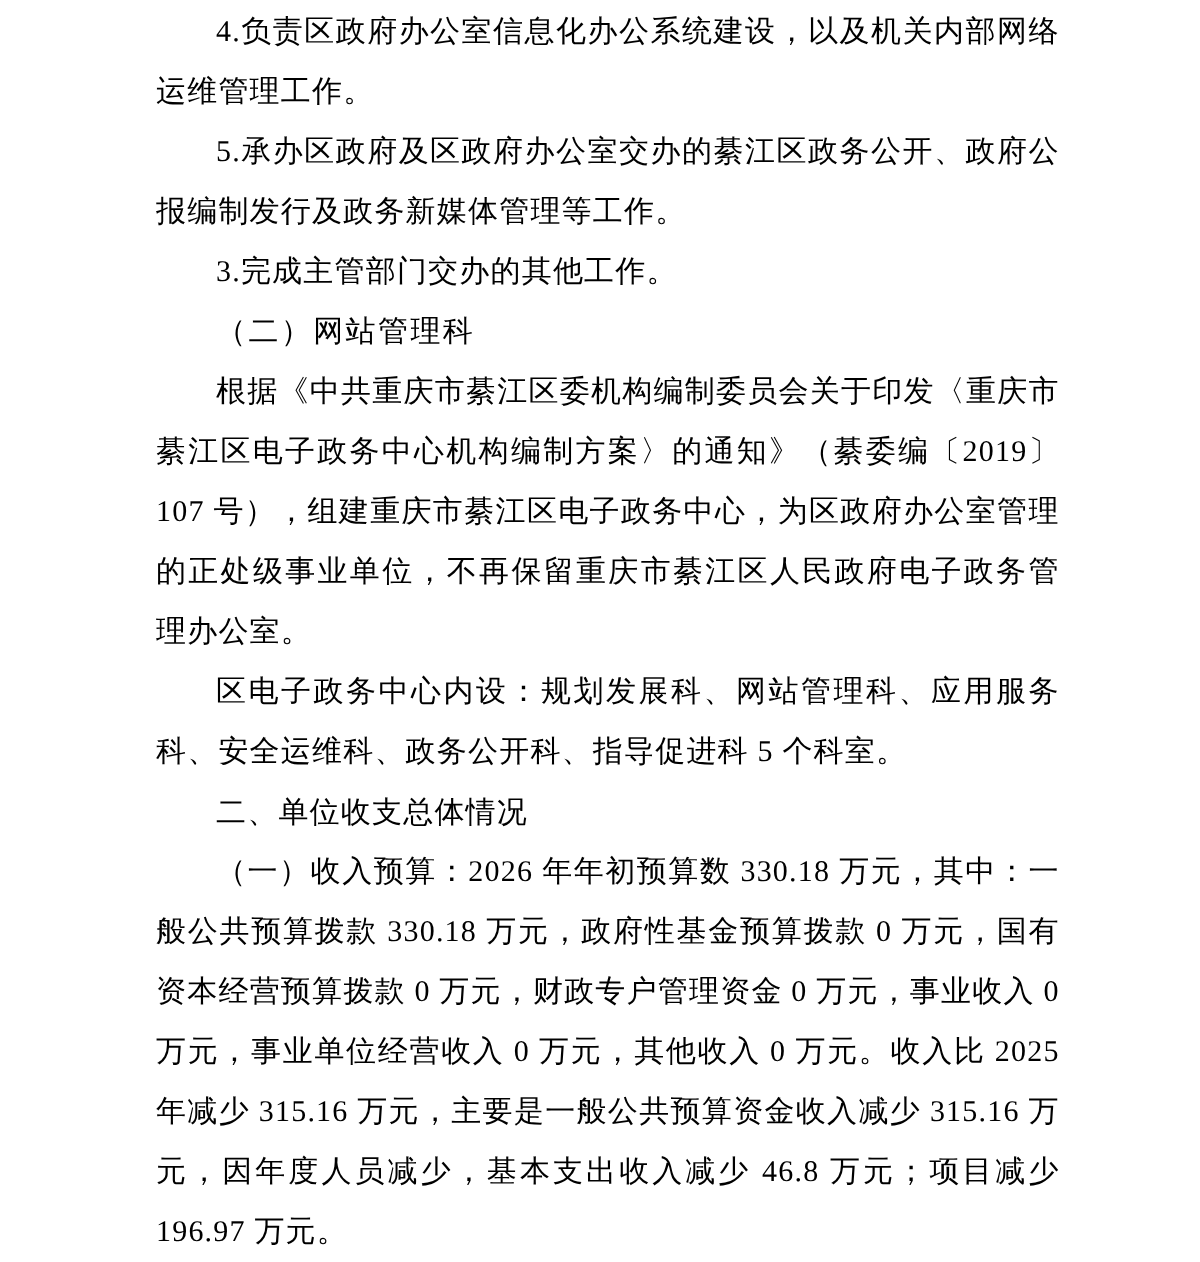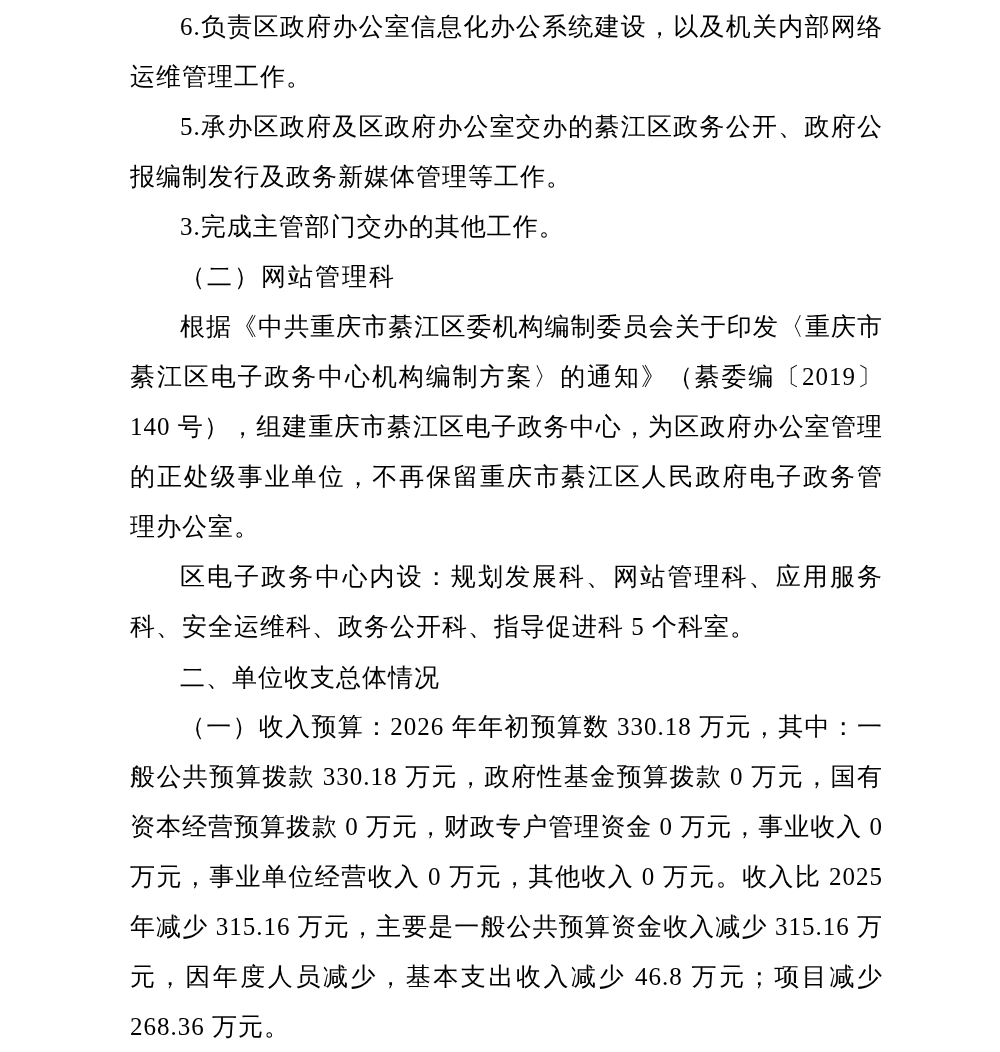--- a/index.html
+++ b/index.html
@@ -44,22 +44,22 @@
     font-family: "Liberation Sans", "DejaVu Sans", sans-serif;
     font-weight: normal;
     letter-spacing: 1px;
   }
 </style>
 </head>
 <body>
 
 <div class="page">
   <div class="doc-body">
-    <p>6.负责区政府办公室信息化办公系统建设，以及机关内部网络运维管理工作。</p>
+    <p>4.负责区政府办公室信息化办公系统建设，以及机关内部网络运维管理工作。</p>
     <p>5.承办区政府及区政府办公室交办的綦江区政务公开、政府公报编制发行及政务新媒体管理等工作。</p>
     <p>3.完成主管部门交办的其他工作。</p>
     <p class="kaiti-subheading">（二）网站管理科</p>
-    <p>根据《中共重庆市綦江区委机构编制委员会关于印发〈重庆市綦江区电子政务中心机构编制方案〉的通知》（綦委编〔2019〕140 号），组建重庆市綦江区电子政务中心，为区政府办公室管理的正处级事业单位，不再保留重庆市綦江区人民政府电子政务管理办公室。</p>
+    <p>根据《中共重庆市綦江区委机构编制委员会关于印发〈重庆市綦江区电子政务中心机构编制方案〉的通知》（綦委编〔2019〕107 号），组建重庆市綦江区电子政务中心，为区政府办公室管理的正处级事业单位，不再保留重庆市綦江区人民政府电子政务管理办公室。</p>
     <p>区电子政务中心内设：规划发展科、网站管理科、应用服务科、安全运维科、政务公开科、指导促进科 5 个科室。</p>
     <p class="bold-heading">二、单位收支总体情况</p>
-    <p>（一）收入预算：2026 年年初预算数 330.18 万元，其中：一般公共预算拨款 330.18 万元，政府性基金预算拨款 0 万元，国有资本经营预算拨款 0 万元，财政专户管理资金 0 万元，事业收入 0 万元，事业单位经营收入 0 万元，其他收入 0 万元。收入比 2025 年减少 315.16 万元，主要是一般公共预算资金收入减少 315.16 万元，因年度人员减少，基本支出收入减少 46.8 万元；项目减少 268.36 万元。</p>
+    <p>（一）收入预算：2026 年年初预算数 330.18 万元，其中：一般公共预算拨款 330.18 万元，政府性基金预算拨款 0 万元，国有资本经营预算拨款 0 万元，财政专户管理资金 0 万元，事业收入 0 万元，事业单位经营收入 0 万元，其他收入 0 万元。收入比 2025 年减少 315.16 万元，主要是一般公共预算资金收入减少 315.16 万元，因年度人员减少，基本支出收入减少 46.8 万元；项目减少 196.97 万元。</p>
   </div>
 </div>
 
 </body></html>

